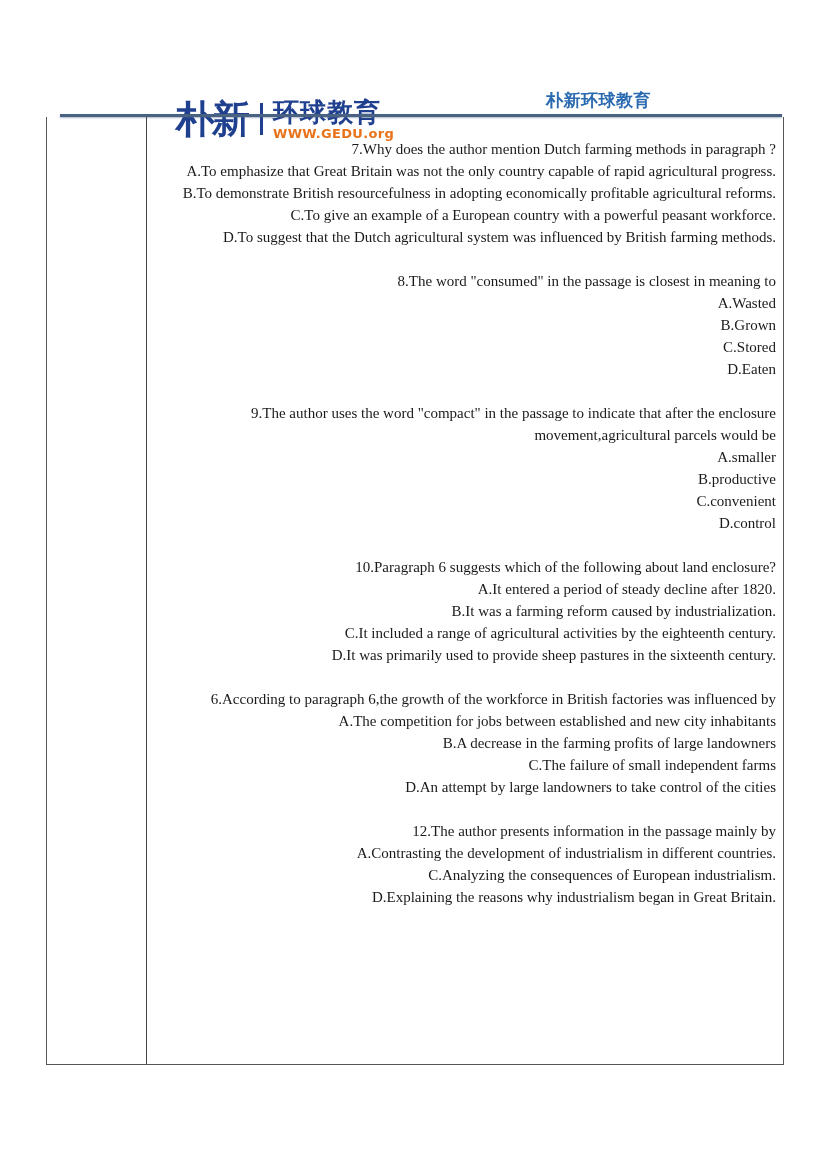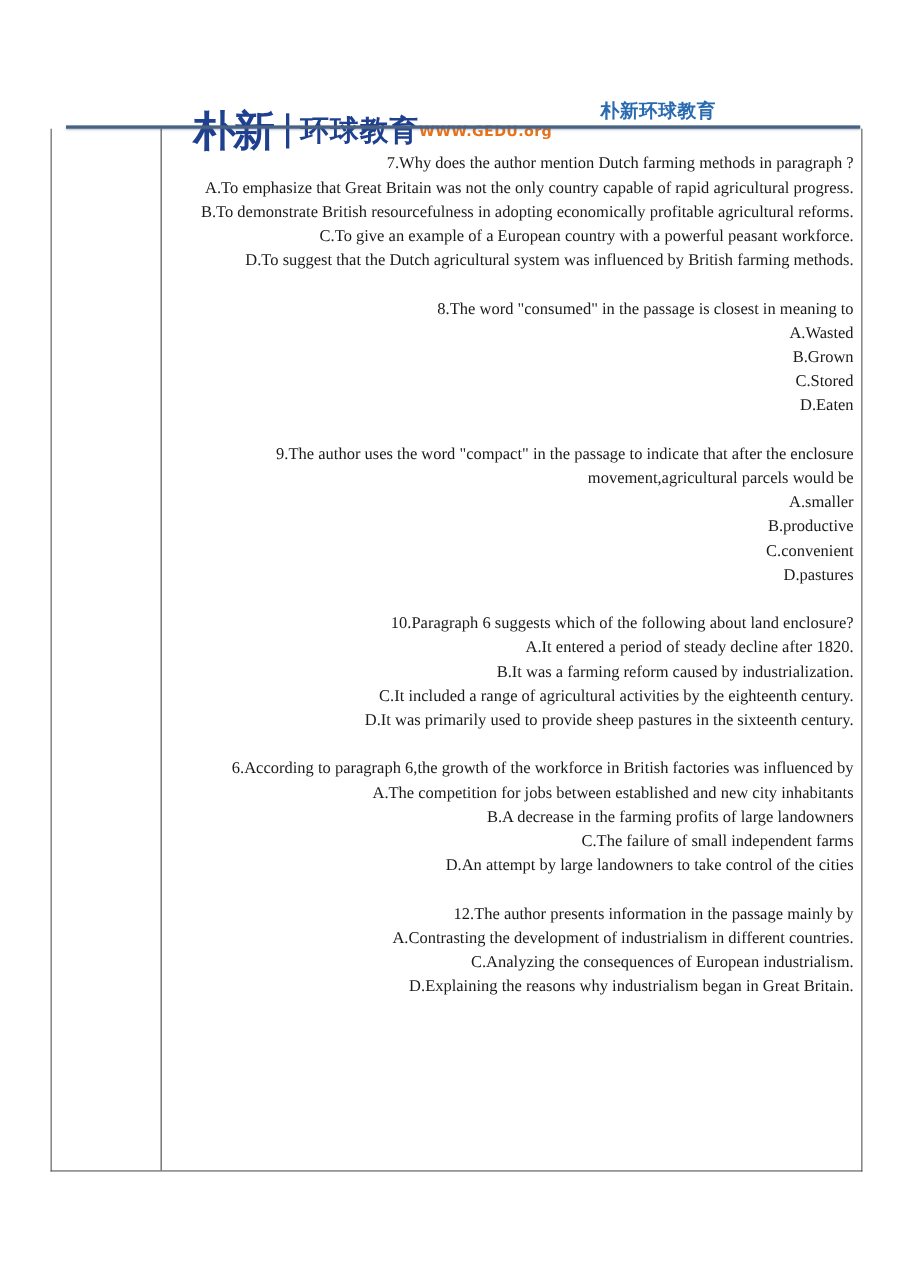--- a/index.html
+++ b/index.html
@@ -33,23 +33,22 @@
       line-height: 46px;
     }
     .logo-sep {
       width: 3px;
       height: 32px;
       background: #1f3f8f;
       margin: 0 10px 0 12px;
     }
     .logo-right {
       display: flex;
-      flex-direction: row;
+      flex-direction: column;
       line-height: 1;
-      align-items: center;
     }
     .logo-cn {
       font-family: "DejaVu Sans", "Liberation Sans", sans-serif;
       font-weight: bold;
       font-size: 26px;
       color: #1f3f8f;
       letter-spacing: 1px;
     }
     .logo-url {
       font-family: "DejaVu Sans", "Liberation Sans", sans-serif;
@@ -145,21 +144,21 @@
     <span class="opt-line">A.Wasted</span>
     <span class="opt-line">B.Grown</span>
     <span class="opt-line">C.Stored</span>
     <span class="opt-line">D.Eaten</span>
   </div>
   <div class="question">
     <span class="q-line">9.The author uses the word "compact" in the passage to indicate that after the enclosure movement,agricultural parcels would be</span>
     <span class="opt-line">A.smaller</span>
     <span class="opt-line">B.productive</span>
     <span class="opt-line">C.convenient</span>
-    <span class="opt-line">D.pastures</span>
+    <span class="opt-line">D.control</span>
   </div>
   <div class="question">
     <span class="q-line">10.Paragraph 6 suggests which of the following about land enclosure?</span>
     <span class="opt-line">A.It entered a period of steady decline after 1820.</span>
     <span class="opt-line">B.It was a farming reform caused by industrialization.</span>
     <span class="opt-line">C.It included a range of agricultural activities by the eighteenth century.</span>
     <span class="opt-line">D.It was primarily used to provide sheep pastures in the sixteenth century.</span>
   </div>
   <div class="question">
     <span class="q-line">6.According to paragraph 6,the growth of the workforce in British factories was influenced by</span>

